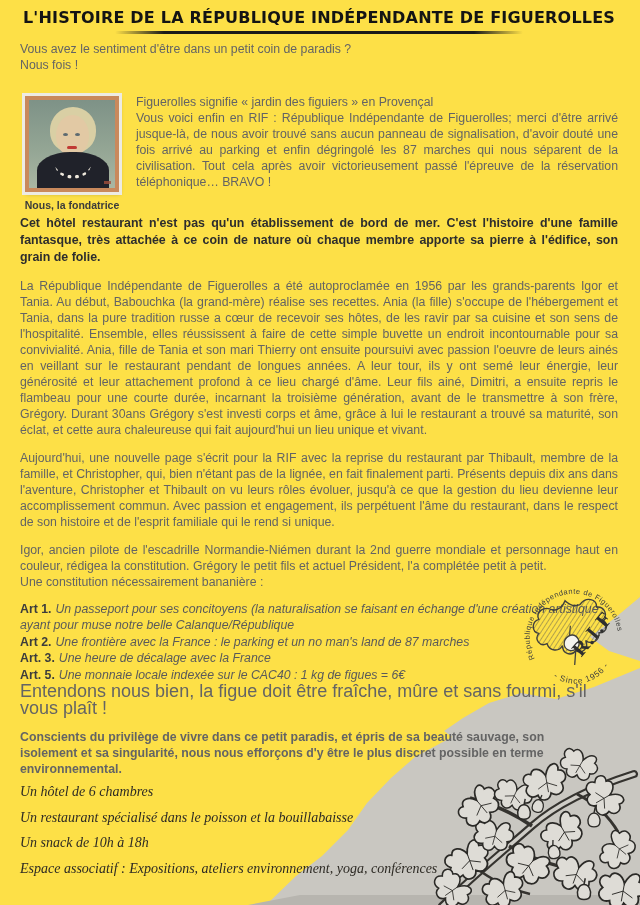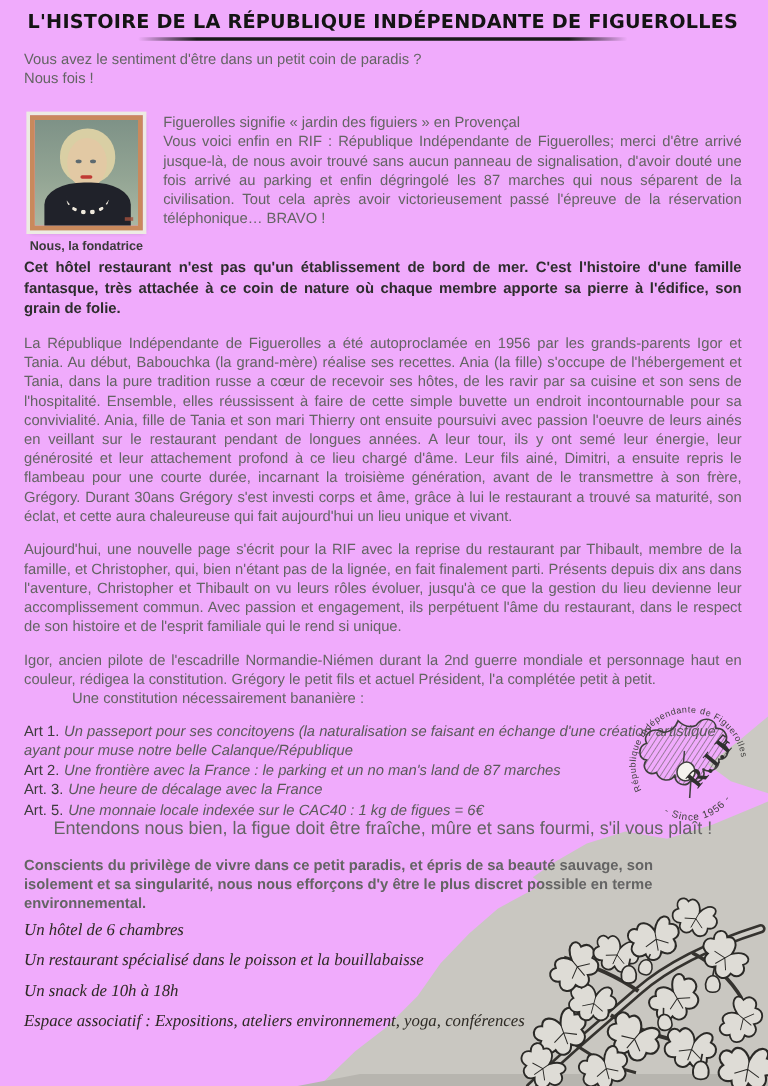--- a/index.html
+++ b/index.html
@@ -1,19 +1,19 @@
 <!DOCTYPE html>
 <html><head>
 <meta charset="utf-8">
 <style>
   html,body{margin:0;padding:0;}
   .page{
     position:relative;
     width:640px;height:905px;
-    background:#f0abfc;
+    background:#fde047;
     overflow:hidden;
     font-family:"Liberation Sans",sans-serif;
     color:#646464;
   }
   .bg-layer{position:absolute;left:0;top:0;z-index:0;}
   .content{position:relative;z-index:1;padding:8px 22px 0 20px;}
   .fg-layer{position:absolute;z-index:2;pointer-events:none;}
 
   h1.title{
     margin:0;
@@ -47,23 +47,23 @@
   .p-sign{position:absolute;right:4px;bottom:4px;width:7px;height:3px;background:#a3503c;opacity:.8;}
   .photo-caption{margin-top:7px;font-size:10.5px;font-weight:bold;color:#3b3b3b;}
 
   .body-text{font-size:12.3px;line-height:16px;text-align:justify;}
   .line{font-size:12.3px;line-height:16px;}
   .para{margin:0 0 12px 0;}
   .bold-para{clear:both;font-weight:700;color:#2d2d2d;font-size:12.4px;line-height:17px;margin:8px 0 12px 0;text-align:justify;}
 
   .articles{margin:0;}
   .article{font-size:12.3px;line-height:16.5px;color:#5a5a5a;}
-  .art-label{color:#3c3c3c;font-style:normal;font-weight:400;margin-right:4px;}
+  .art-label{color:#3c3c3c;font-style:normal;font-weight:700;margin-right:4px;}
   .art-text{font-style:italic;}
-  .note-line{font-size:15px;line-height:16.5px;text-align:center;}
+  .note-line{font-size:18px;line-height:16.5px;}
 
   .env-para{margin:13px 0 6px 0;font-size:12.3px;line-height:16px;font-weight:bold;}
 
   .serif-section{font-family:"Liberation Serif",serif;color:#2d2a24;}
   .serif-heading{font-size:15px;font-weight:bold;line-height:18px;margin:10px 0 8px 0;}
   .serif-item{font-size:14px;line-height:17px;margin:0 0 8.5px 0;font-style:italic;}
 
   .stamp{position:absolute;left:510px;top:574px;z-index:2;transform:rotate(-12deg);}
 </style>
 </head>
@@ -106,21 +106,21 @@
       <div class="body-text">Vous voici enfin en RIF : République Indépendante de Figuerolles; merci d'être arrivé jusque-là, de nous avoir trouvé sans aucun panneau de signalisation, d'avoir douté une fois arrivé au parking et enfin dégringolé les 87 marches qui nous séparent de la civilisation. Tout cela après avoir victorieusement passé l'épreuve de la réservation téléphonique… BRAVO !</div>
     </div>
 
     <div class="bold-para">Cet hôtel restaurant n'est pas qu'un établissement de bord de mer. C'est l'histoire d'une famille fantasque, très attachée à ce coin de nature où chaque membre apporte sa pierre à l'édifice, son grain de folie.</div>
 
     <div class="body-text para">La République Indépendante de Figuerolles a été autoproclamée en 1956 par les grands-parents Igor et Tania. Au début, Babouchka (la grand-mère) réalise ses recettes. Ania (la fille) s'occupe de l'hébergement et Tania, dans la pure tradition russe a cœur de recevoir ses hôtes, de les ravir par sa cuisine et son sens de l'hospitalité. Ensemble, elles réussissent à faire de cette simple buvette un endroit incontournable pour sa convivialité. Ania, fille de Tania et son mari Thierry ont ensuite poursuivi avec passion l'oeuvre de leurs ainés en veillant sur le restaurant pendant de longues années. A leur tour, ils y ont semé leur énergie, leur générosité et leur attachement profond à ce lieu chargé d'âme. Leur fils ainé, Dimitri, a ensuite repris le flambeau pour une courte durée, incarnant la troisième génération, avant de le transmettre à son frère, Grégory. Durant 30ans Grégory s'est investi corps et âme, grâce à lui le restaurant a trouvé sa maturité, son éclat, et cette aura chaleureuse qui fait aujourd'hui un lieu unique et vivant.</div>
 
     <div class="body-text para">Aujourd'hui, une nouvelle page s'écrit pour la RIF avec la reprise du restaurant par Thibault, membre de la famille, et Christopher, qui, bien n'étant pas de la lignée, en fait finalement parti. Présents depuis dix ans dans l'aventure, Christopher et Thibault on vu leurs rôles évoluer, jusqu'à ce que la gestion du lieu devienne leur accomplissement commun. Avec passion et engagement, ils perpétuent l'âme du restaurant, dans le respect de son histoire et de l'esprit familiale qui le rend si unique.</div>
 
     <div class="body-text">Igor, ancien pilote de l'escadrille Normandie-Niémen durant la 2nd guerre mondiale et personnage haut en couleur, rédigea la constitution. Grégory le petit fils et actuel Président, l'a complétée petit à petit.</div>
-    <div class="line" style="margin-bottom:11px;margin-left:40px;">Une constitution nécessairement bananière :</div>
+    <div class="line" style="margin-bottom:11px;">Une constitution nécessairement bananière :</div>
 
     <div class="articles">
       <div class="article">
         <b class="art-label">Art 1.</b><i class="art-text">Un passeport pour ses concitoyens (la naturalisation se faisant en échange d'une création artistique ayant pour muse notre belle Calanque/République</i>
       </div>
       <div class="article">
         <b class="art-label">Art 2.</b><i class="art-text">Une frontière avec la France : le parking et un no man's land de 87 marches</i>
       </div>
       <div class="article">
         <b class="art-label">Art. 3.</b><i class="art-text">Une heure de décalage avec la France</i>

